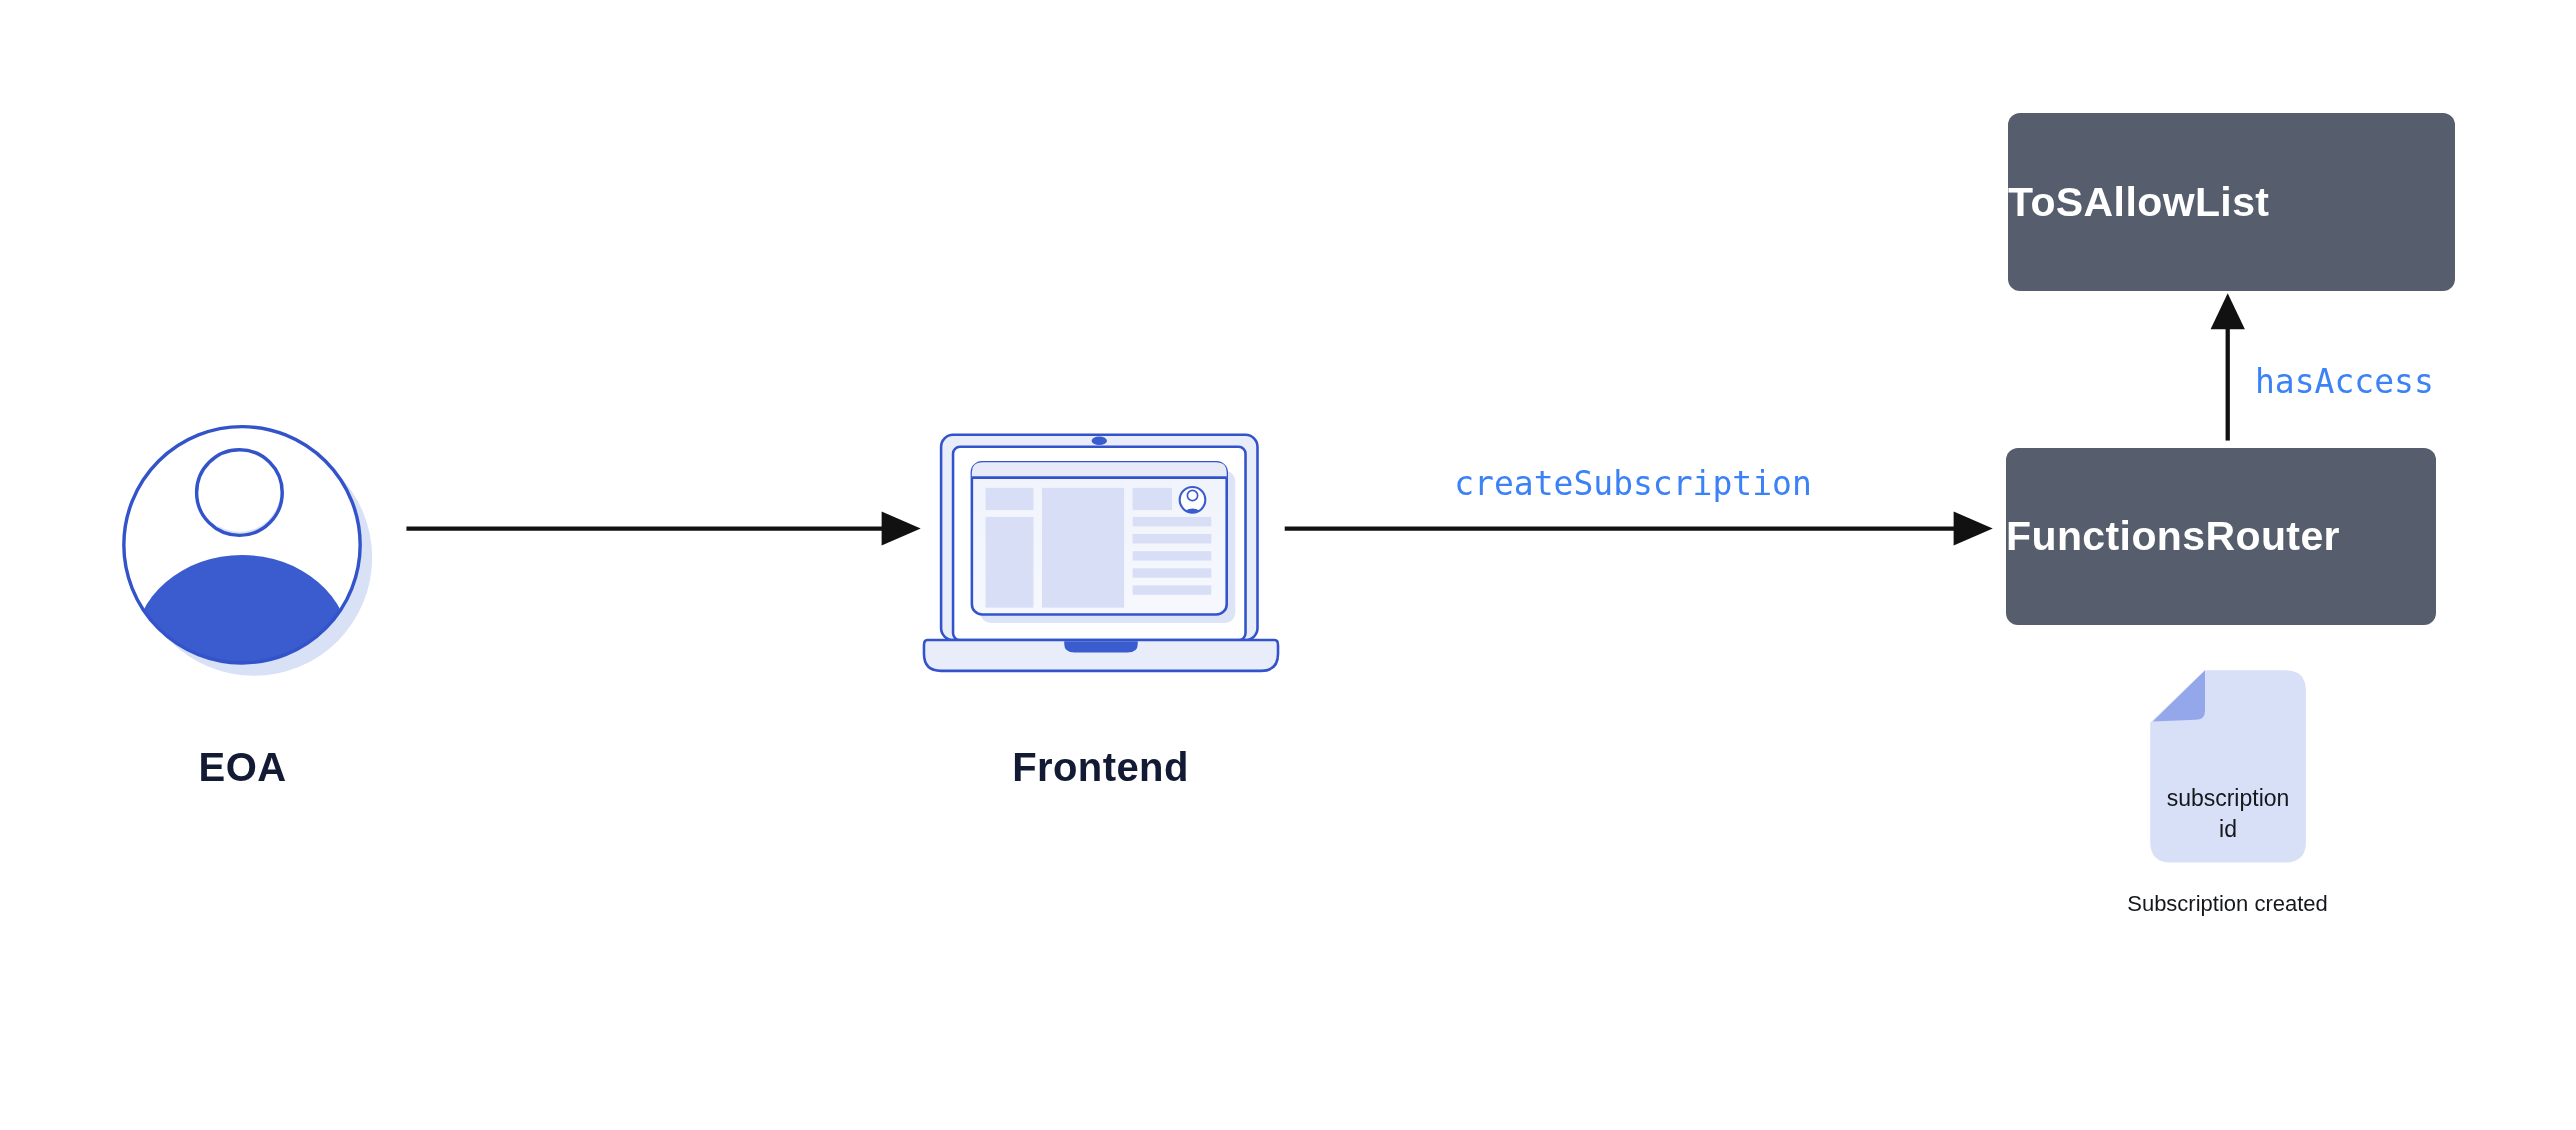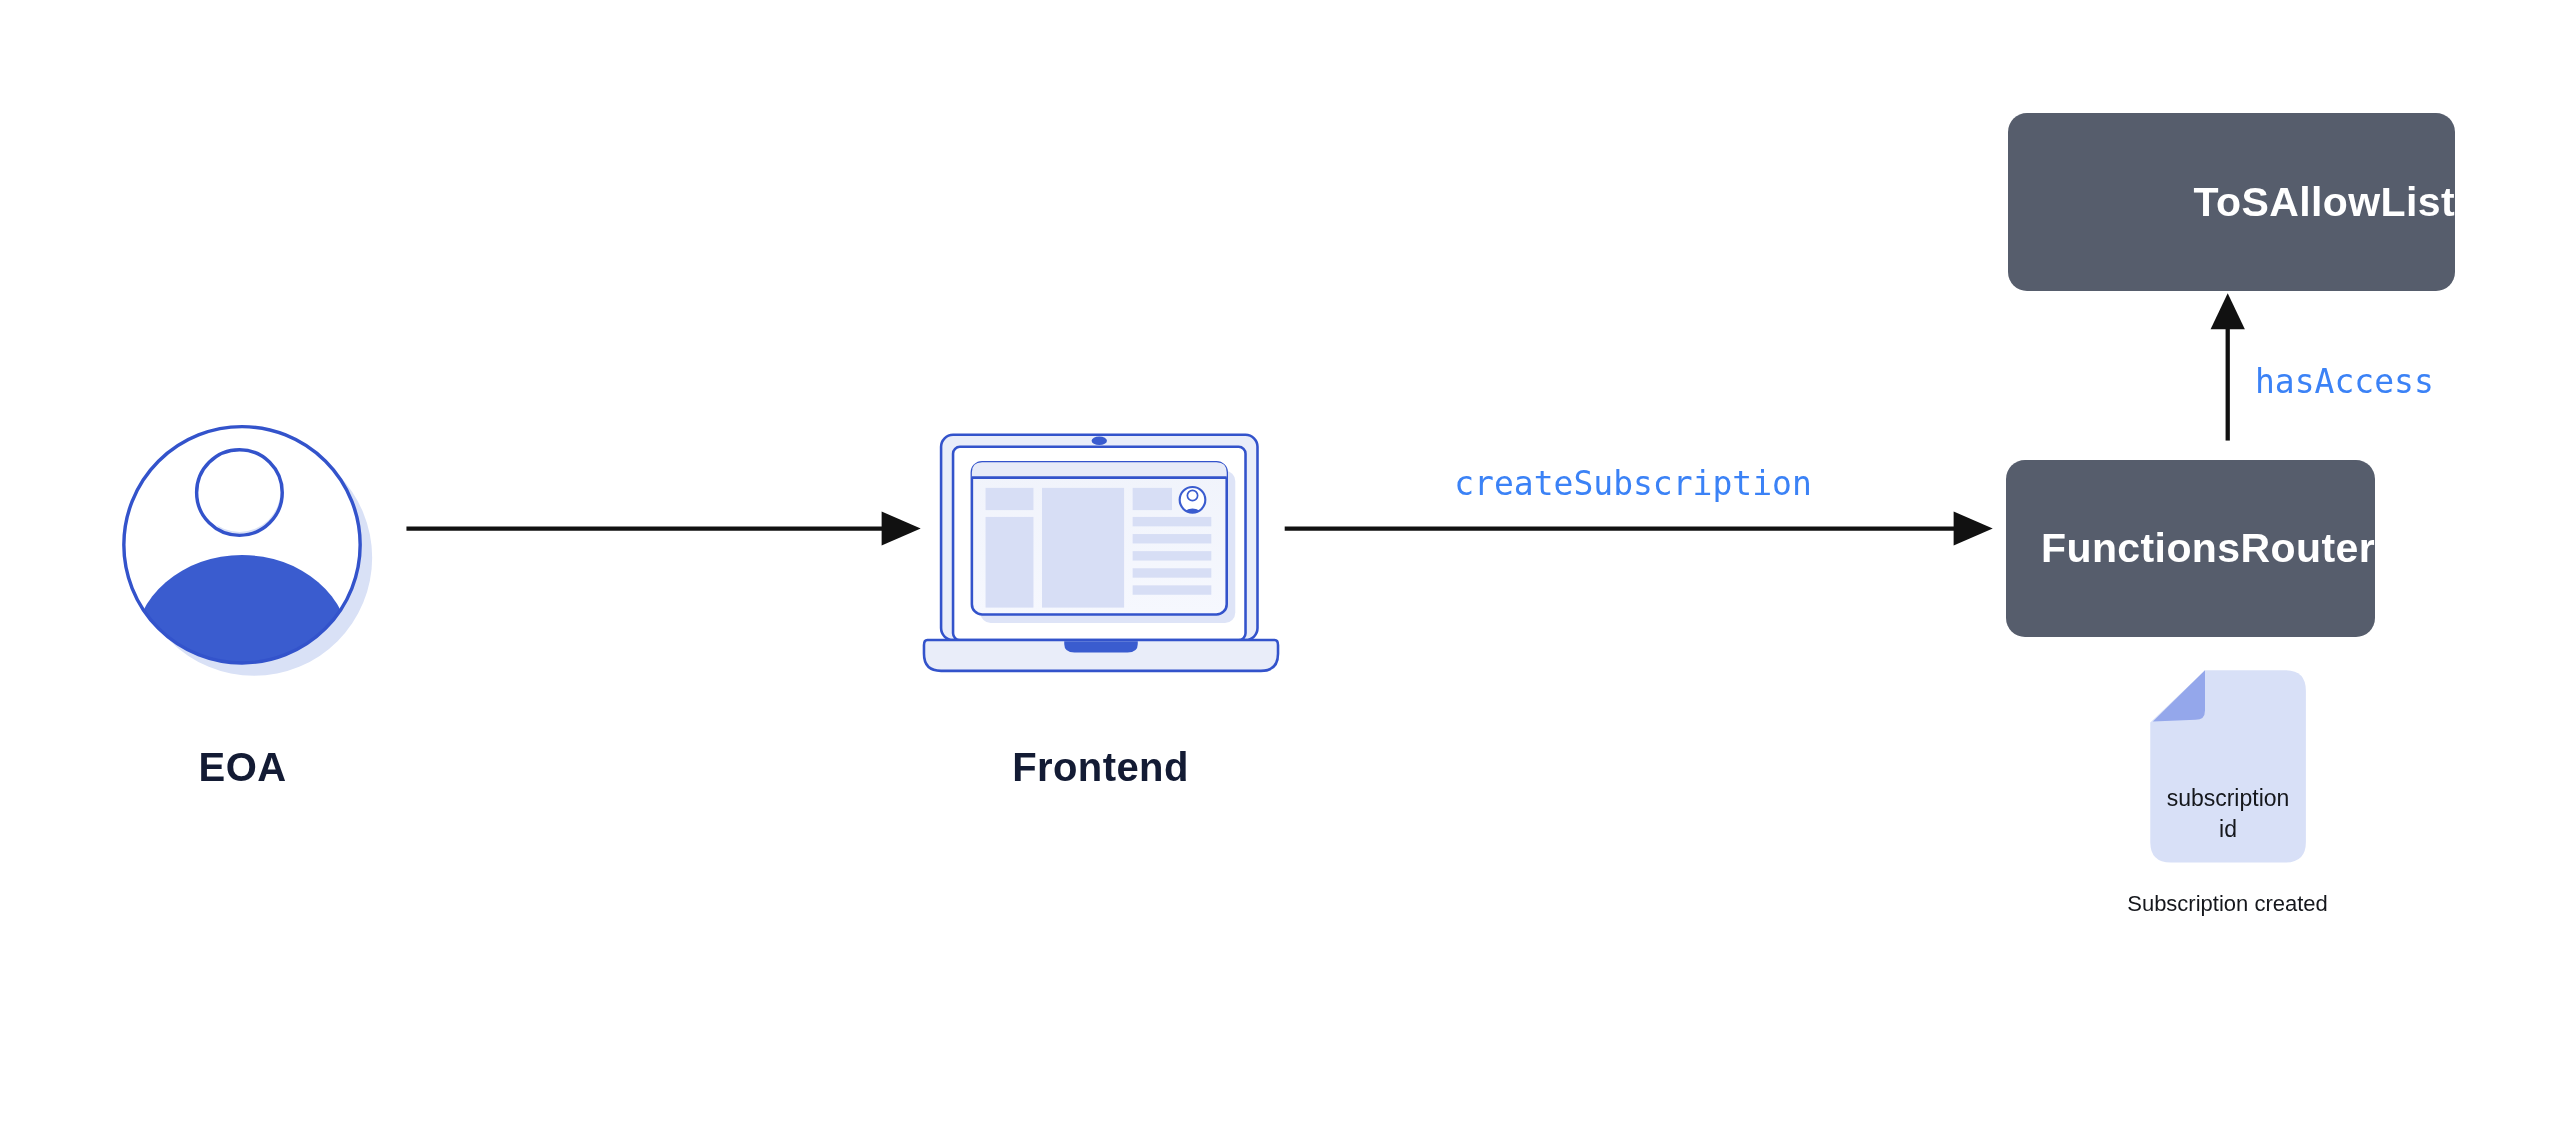--- a/index.html
+++ b/index.html
@@ -19,24 +19,24 @@
     font-size:40px;
     line-height:1.15;
     color:#131B34;
     letter-spacing:0.4px;
     margin-top:48px;
   }
 
   .contract-box {
     position:absolute;
     background:#565D6C;
-    border-radius:19px;
+    border-radius:12px;
     display:flex;
     align-items:center;
-    justify-content:flex-end;
+    justify-content:flex-start;
   }
   .contract-box .box-label {
     color:#ffffff;
     font-weight:bold;
     font-size:41px;
     letter-spacing:0.4px;
   }
 
   .edge-label {
     position:absolute;
@@ -155,21 +155,21 @@
   <div class="contract-box" style="left:2008px; top:113px; width:447px; height:178px;">
     <span class="box-label">ToSAllowList</span>
   </div>
 
   <svg class="abs" style="left:2202px; top:288px;" width="60" height="156" viewBox="0 0 70 182" aria-hidden="true">
     <line x1="30" y1="178" x2="30" y2="42" stroke="#111111" stroke-width="5"></line>
     <polygon points="30,6 10,48 50,48" fill="#111111"></polygon>
   </svg>
   <div class="edge-label" style="left:2255px; top:362px;">hasAccess</div>
 
-  <div class="contract-box" style="left:2006px; top:460px; width:369px; height:177px;">
+  <div class="contract-box" style="left:2006px; top:448px; width:430px; height:177px;">
     <span class="box-label">FunctionsRouter</span>
   </div>
 
   <svg class="abs" style="left:2146px; top:664px;" width="171" height="210" viewBox="0 0 200 245" aria-hidden="true">
 
     <path d="M69,7 H163 Q187,7 187,31 V208 Q187,232 163,232 H29 Q5,232 5,208 V68 Z" fill="#D8E0F7"></path>
 
     <path d="M69,7 L69,54 Q69,65 58,65 L8,67 Z" fill="#94A7EB"></path>
   </svg>
   <div class="doc-text" style="left:2155px; top:735px; width:146px;margin-top:48px;">subscription id</div>

